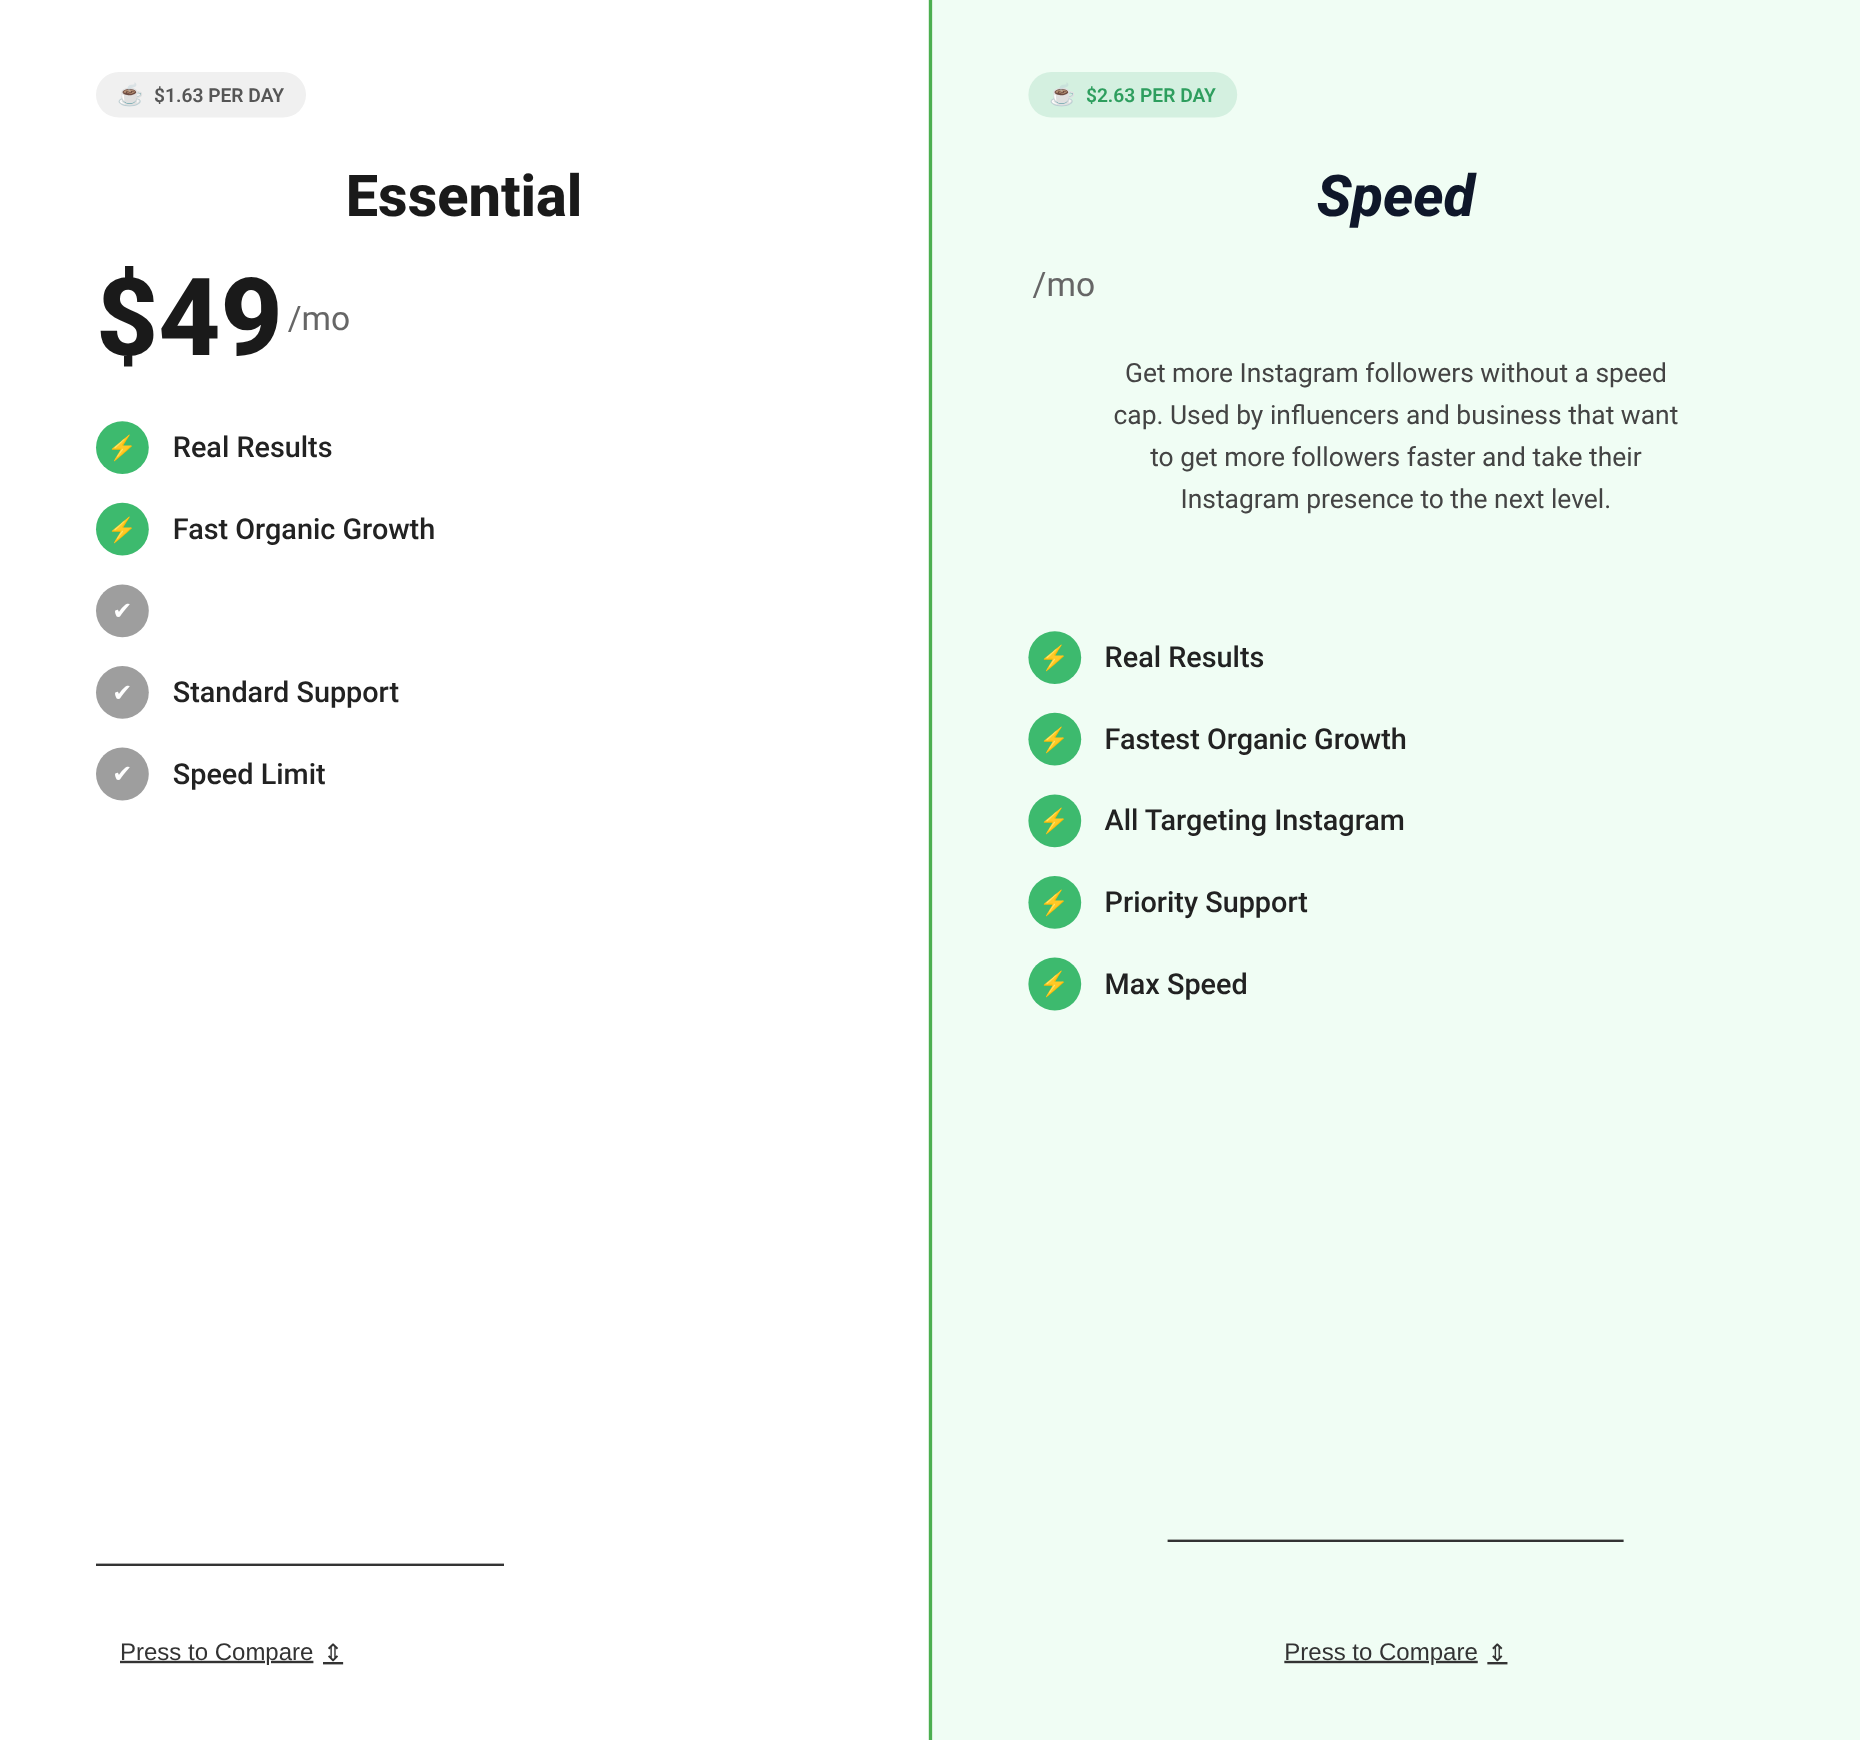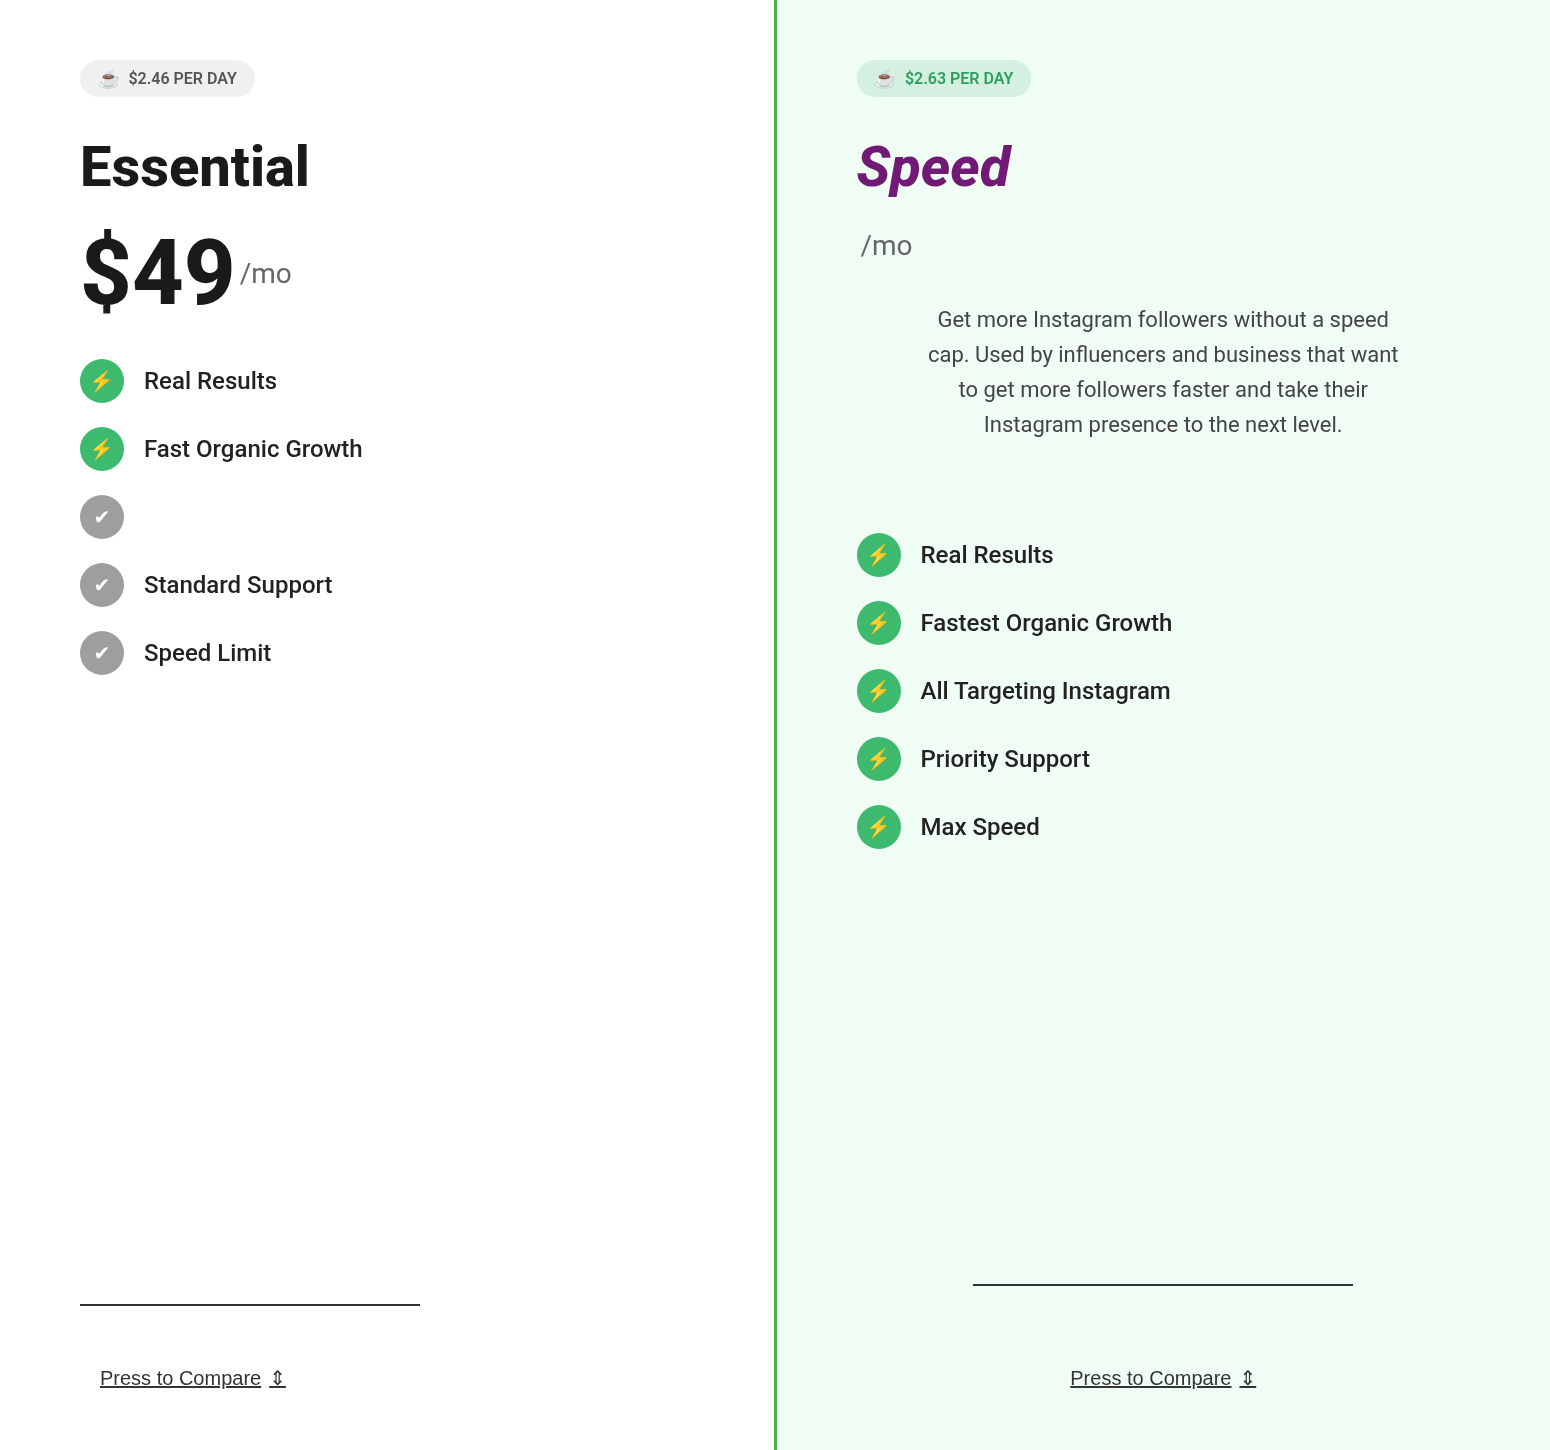--- a/index.html
+++ b/index.html
@@ -54,30 +54,31 @@
     .price-per-day-badge.speed-badge {
       background: #d4f0e0;
       color: #2e9e5e;
     }
 
     .coffee-icon {
       font-size: 18px;
     }
 
     .plan-name {
-      font-size: 56px;
+      font-size: 48px;
       font-weight: 800;
       color: #1a1a1a;
       margin-bottom: 30px;
       line-height: 1.1;
+      text-align: center;
     }
 
     .plan-name.speed-name {
       font-style: italic;
-      color: #701a75;
+      color: #0f172a;
     }
 
     .plan-price {
       display: flex;
       align-items: center;
       margin-bottom: 40px;
     }
 
     .price-amount {
       font-size: 90px;
@@ -206,21 +207,21 @@
   </style>
 </head>
 <body>
 
 <div class="pricing-container">
 
   <div class="plan-column essential">
 
     <div class="price-per-day-badge">
       <span class="coffee-icon">☕</span>
-      <span>$2.46 PER DAY</span>
+      <span>$1.63 PER DAY</span>
     </div>
 
     <div class="plan-name">Essential</div>
 
     <div class="plan-price">
       <span class="price-amount">$49</span>
       <span class="price-period">/mo</span>
     </div>
 
 

